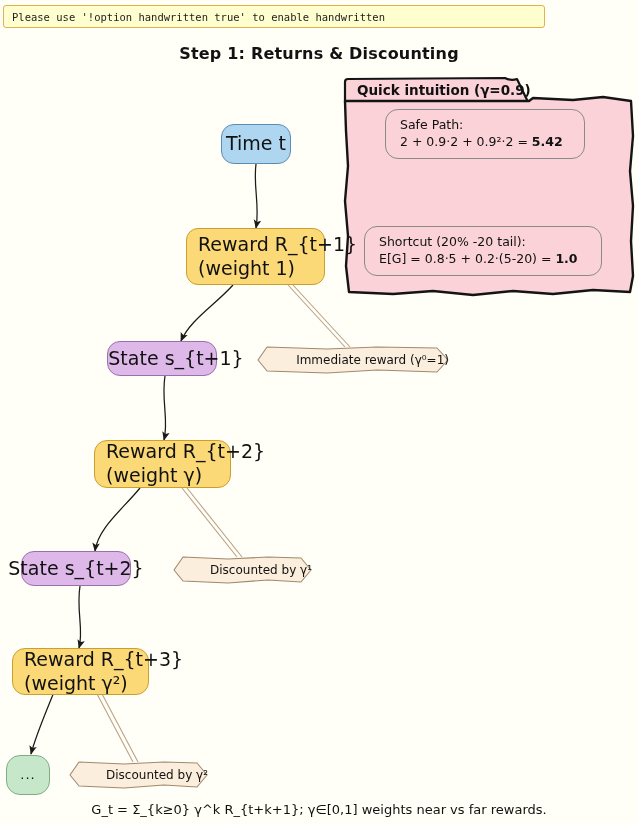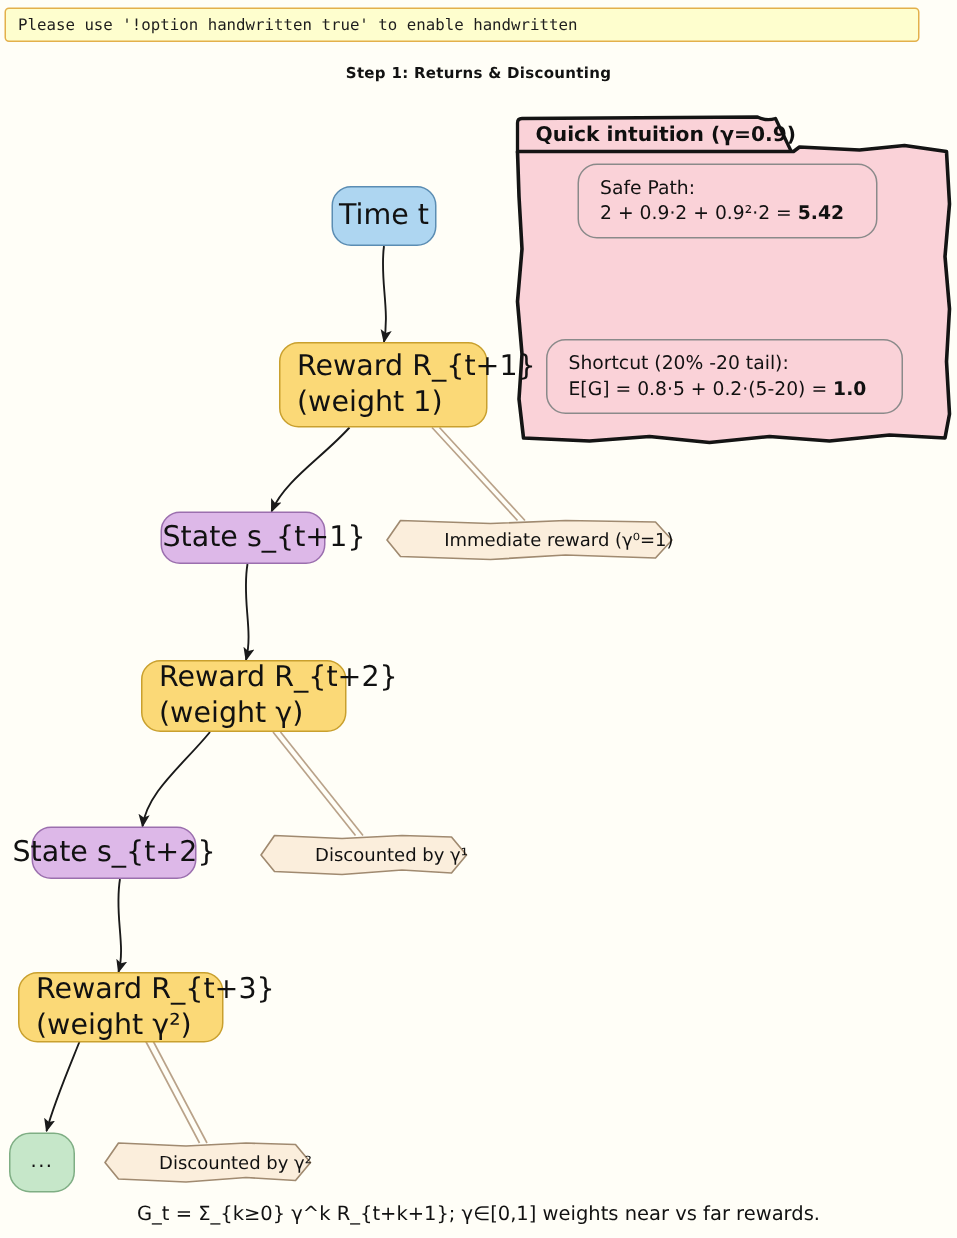--- a/index.html
+++ b/index.html
@@ -21,21 +21,21 @@
     width: 638px;
     height: 825px;
     background: #fffef7;
   }
 
   
   #warning-banner {
     position: absolute;
     left: 3px;
     top: 5px;
-    width: 610px;
+    width: 542px;
     height: 23px;
     box-sizing: border-box;
     background: #fefece;
     border: 1px solid #e3b04b;
     border-radius: 3px;
     display: flex;
     align-items: center;
     padding-left: 8px;
     font-family: "DejaVu Sans Mono", monospace;
     font-size: 10.5px;
@@ -44,21 +44,21 @@
     white-space: nowrap;
   }
 
   
   #diagram-title {
     position: absolute;
     left: 0;
     top: 44px;
     width: 638px;
     text-align: center;
-    font-size: 10px;
+    font-size: 16px;
     font-weight: bold;
     color: #121212;
     letter-spacing: .2px;
   }
 
   
   #edges {
     position: absolute;
     left: 0; top: 0;
     width: 638px; height: 825px;
@@ -249,21 +249,21 @@
       <div>
         <span>E[G] = 0.8·5 + 0.2·(5-20) = </span><b>1.0</b>
       </div>
     </div>
   </div>
 
   <div class="node node-time" style="left:221px; top:124px; width:70px; height:40px;">
     <span class="line">Time t</span>
   </div>
 
-  <div class="node node-reward" style="left:186px; top:228px; width:139px; height:57px;">
+  <div class="node node-reward" style="left:186px; top:228px; width:139px; height:57px;border-radius:12px;">
     <span class="line">Reward R_{t+1}</span>
     <span class="line">(weight 1)</span>
   </div>
 
   <div class="node node-state" style="left:107px; top:341px; width:110px; height:35px;padding-left:28px;">
     <span class="line">State s_{t+1}</span>
   </div>
 
   <div class="node node-reward" style="left:94px; top:440px; width:137px; height:48px;">
     <span class="line">Reward R_{t+2}</span>

